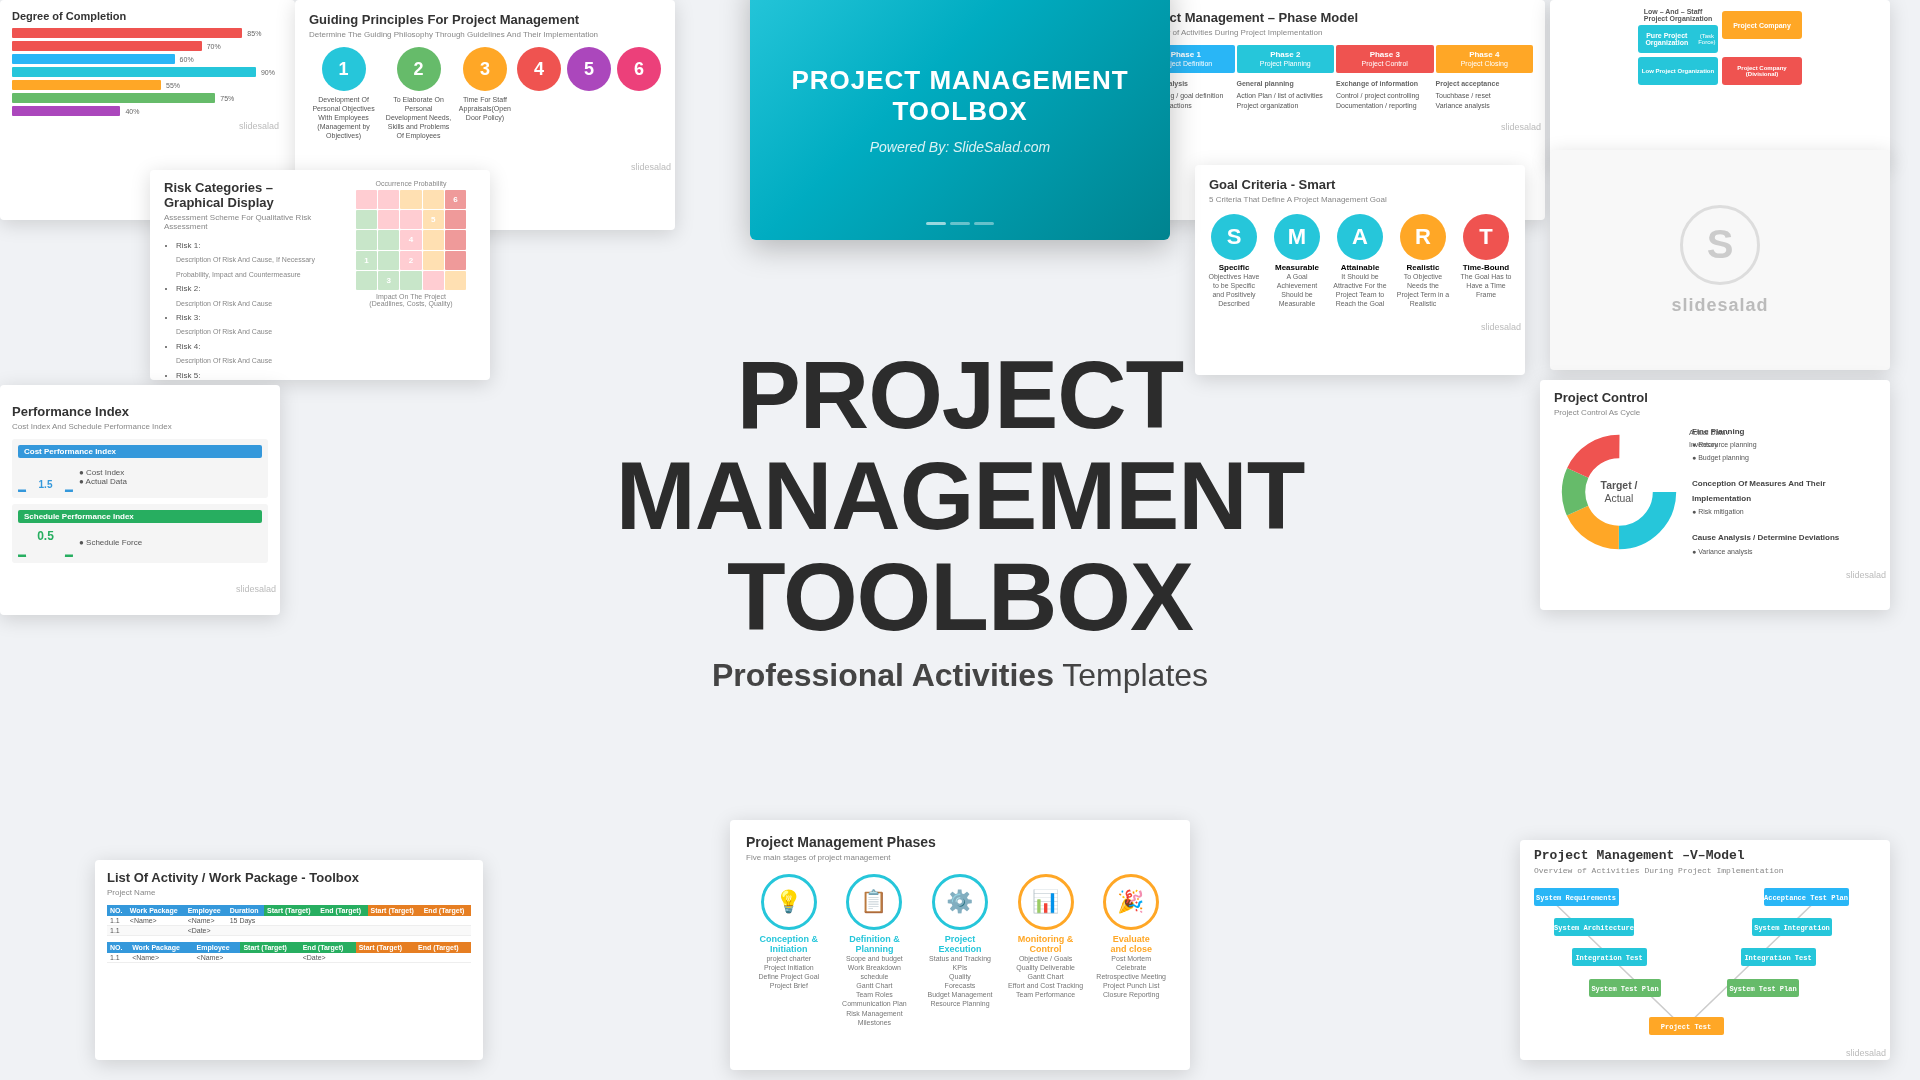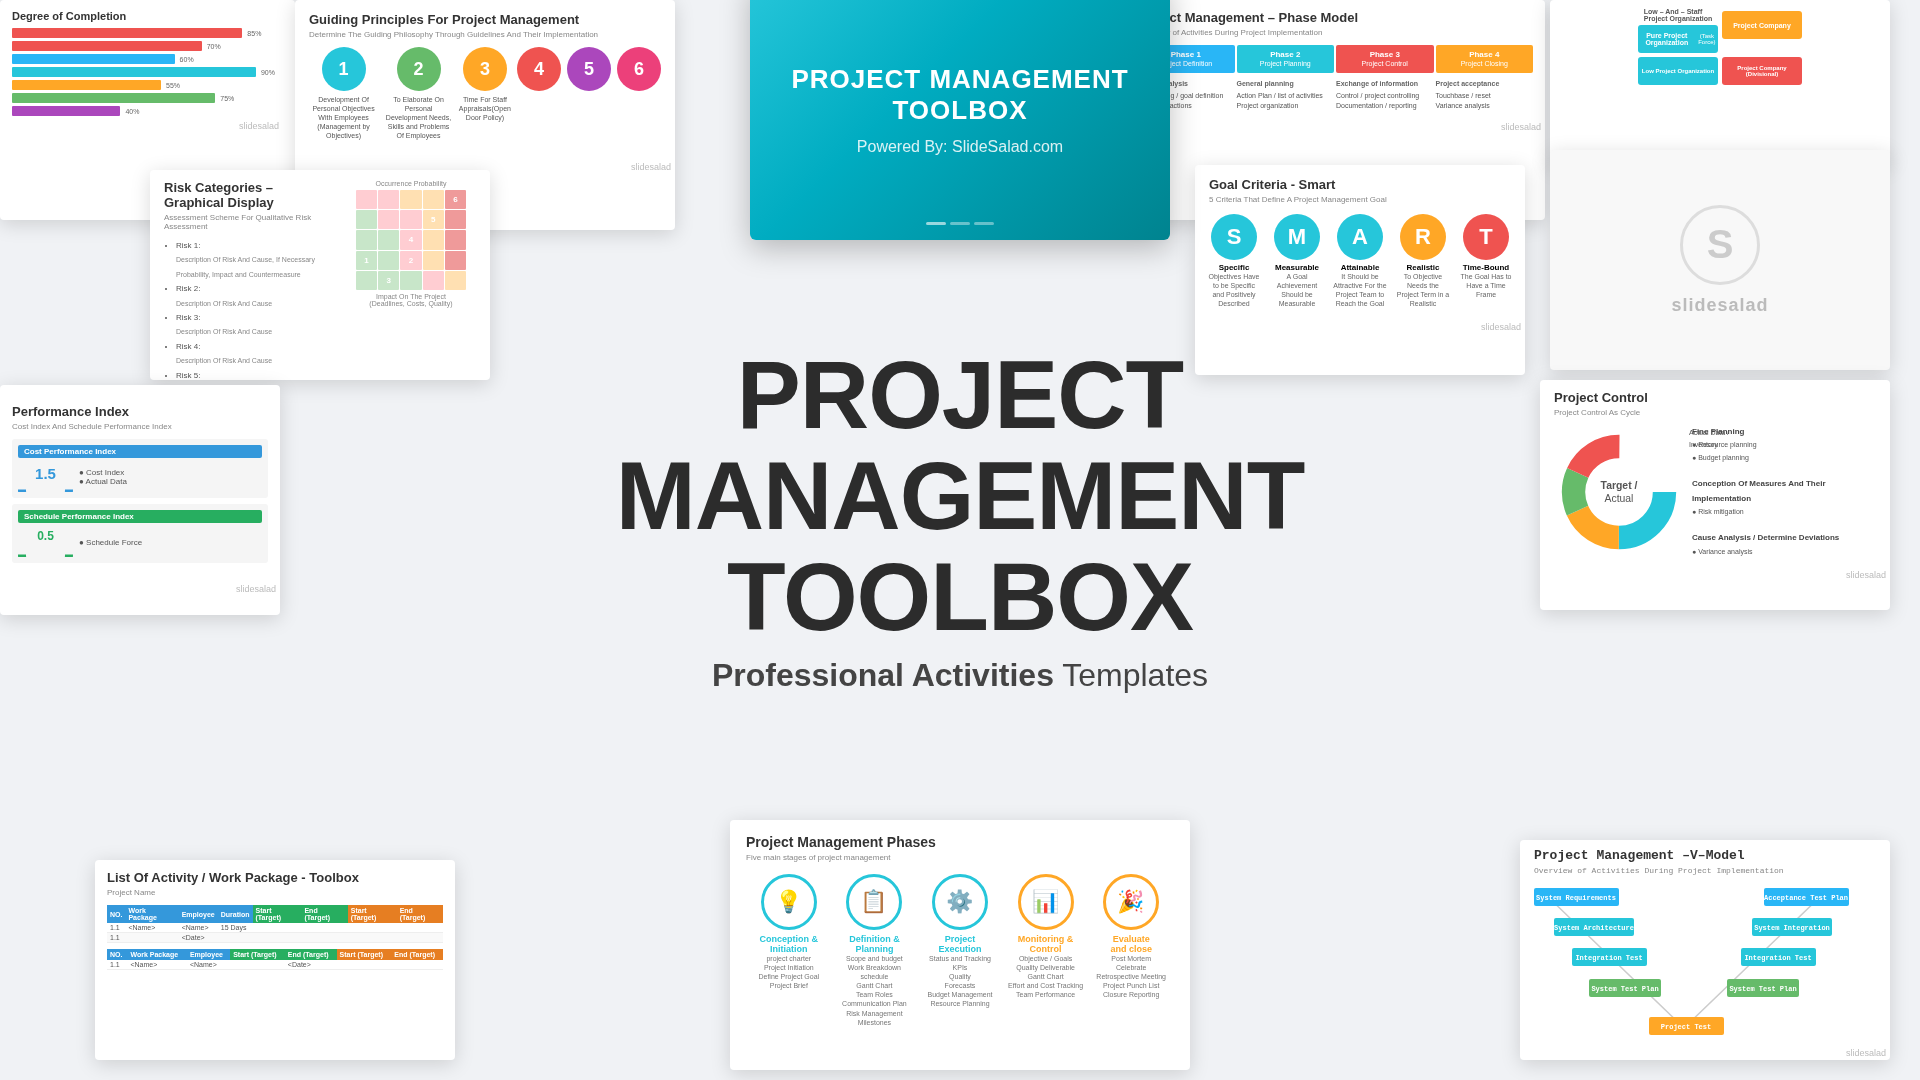--- a/index.html
+++ b/index.html
@@ -70,22 +70,23 @@
       color: white;
       font-size: 26px;
       font-weight: 900;
       text-align: center;
       text-transform: uppercase;
       letter-spacing: 1px;
       line-height: 1.2;
     }
     .slide-featured-powered {
       color: rgba(255,255,255,0.85);
-      font-size: 16px;
+      font-size: 14px;
       margin-top: 12px;
+      font-style: italic;
     }
 
     
     .slide-guiding {
       left: 295px;
       top: 0px;
       width: 380px;
       height: 230px;
     }
     .slide-guiding-inner {
@@ -214,21 +215,21 @@
       top: 0px;
       width: 340px;
       height: 165px;
       background: white;
     }
 
     
     .slide-activity {
       left: 95px;
       bottom: 20px;
-      width: 360px;
+      width: 388px;
       height: 200px;
     }
 
     
     .slide-phases {
       left: 50%;
       bottom: 10px;
       transform: translateX(-50%);
       width: 460px;
       height: 250px;
@@ -571,21 +572,21 @@
   <div style="padding:19px 12px;">
     <div class="slide-small-title">Performance Index</div>
     <div class="slide-small-subtitle">Cost Index And Schedule Performance Index</div>
     <div style="display:flex;flex-direction:column;gap:6px;">
       <div style="background:#f5f5f5;border-radius:3px;padding:6px;">
         <div style="font-size:8px;font-weight:700;color:white;background:#3498db;padding:2px 6px;border-radius:2px;margin-bottom:4px;">Cost Performance Index</div>
         <div style="display:flex;align-items:center;gap:6px;">
 
           <div style="width:55px;height:30px;position:relative;overflow:hidden;">
             <div style="width:55px;height:55px;border-radius:50%;border:8px solid #3498db;position:absolute;top:0;left:0;clip-path:polygon(0 50%,100% 50%,100% 100%,0 100%);"></div>
-            <div style="position:absolute;bottom:10px;left:50%;transform:translateX(-50%);font-size:15px;font-weight:700;color:#3498db;">1.5</div>
+            <div style="position:absolute;bottom:2px;left:50%;transform:translateX(-50%);font-size:10px;font-weight:700;color:#3498db;">1.5</div>
           </div>
           <div style="font-size:8px;color:#555;">
             <div>● Cost Index</div>
             <div>● Actual Data</div>
           </div>
         </div>
       </div>
       <div style="background:#f5f5f5;border-radius:3px;padding:6px;">
         <div style="font-size:8px;font-weight:700;color:white;background:#27ae60;padding:2px 6px;border-radius:2px;margin-bottom:4px;">Schedule Performance Index</div>
         <div style="display:flex;align-items:center;gap:6px;">

